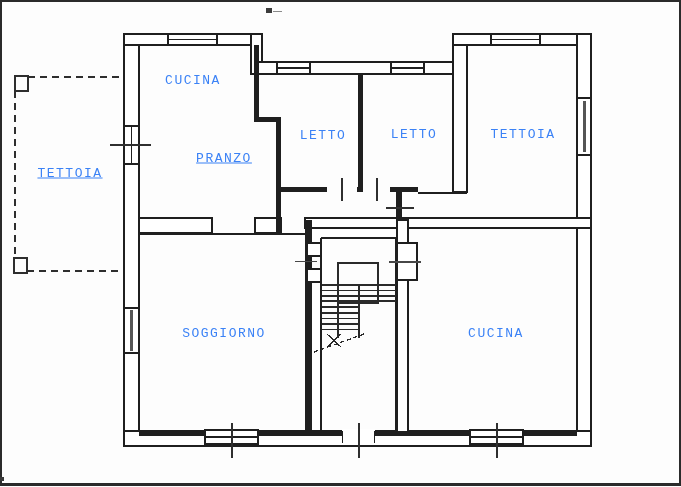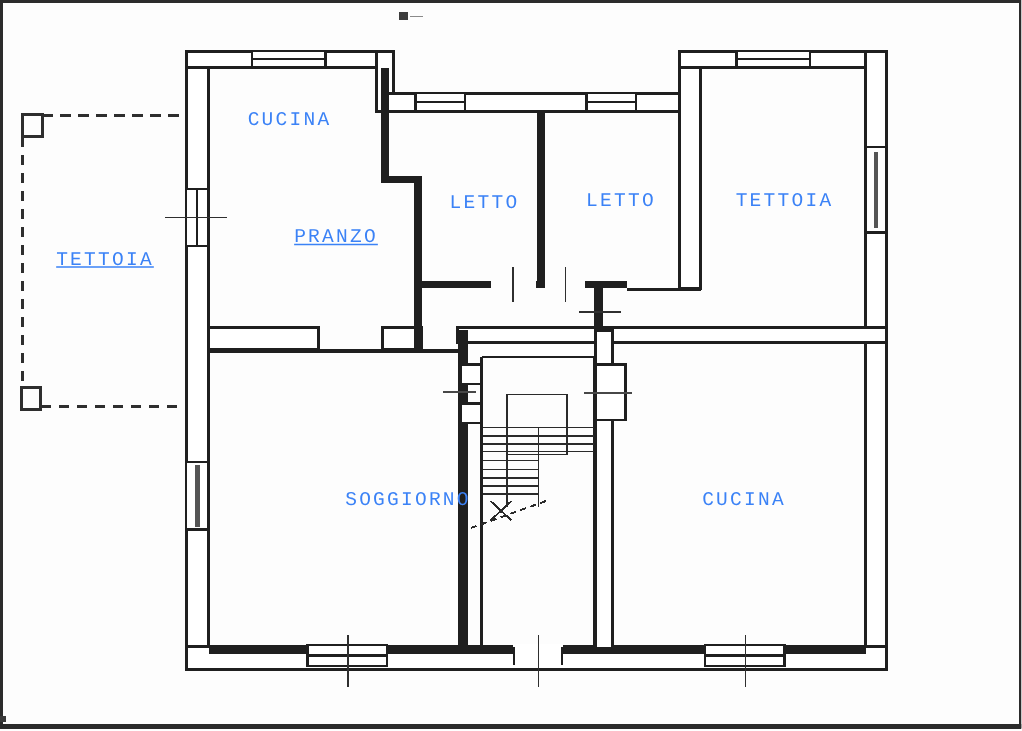--- a/index.html
+++ b/index.html
@@ -155,16 +155,16 @@
       <line x1="497" y1="423" x2="497" y2="458"></line>
     </g>
   </svg>
 
   <div class="room-label" style="left:70px;  top:173px;text-decoration:underline;">TETTOIA</div>
   <div class="room-label" style="left:193px; top:80px;">CUCINA</div>
   <div class="room-label" style="left:224px; top:158px;text-decoration:underline;">PRANZO</div>
   <div class="room-label" style="left:323px; top:135px;">LETTO</div>
   <div class="room-label" style="left:414px; top:134px;">LETTO</div>
   <div class="room-label" style="left:523px; top:134px;">TETTOIA</div>
-  <div class="room-label" style="left:224px; top:333px;margin-left:48px;">SOGGIORNO</div>
+  <div class="room-label" style="left:224px; top:333px;">SOGGIORNO</div>
   <div class="room-label" style="left:496px; top:333px;">CUCINA</div>
 
 </div>
 
 </body></html>

